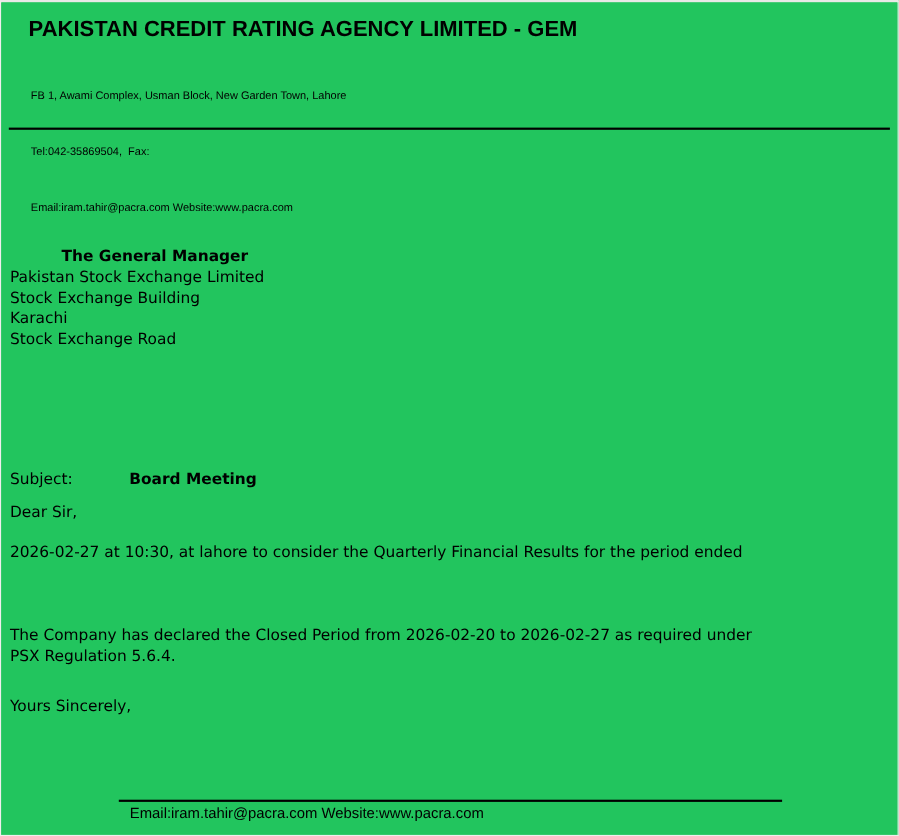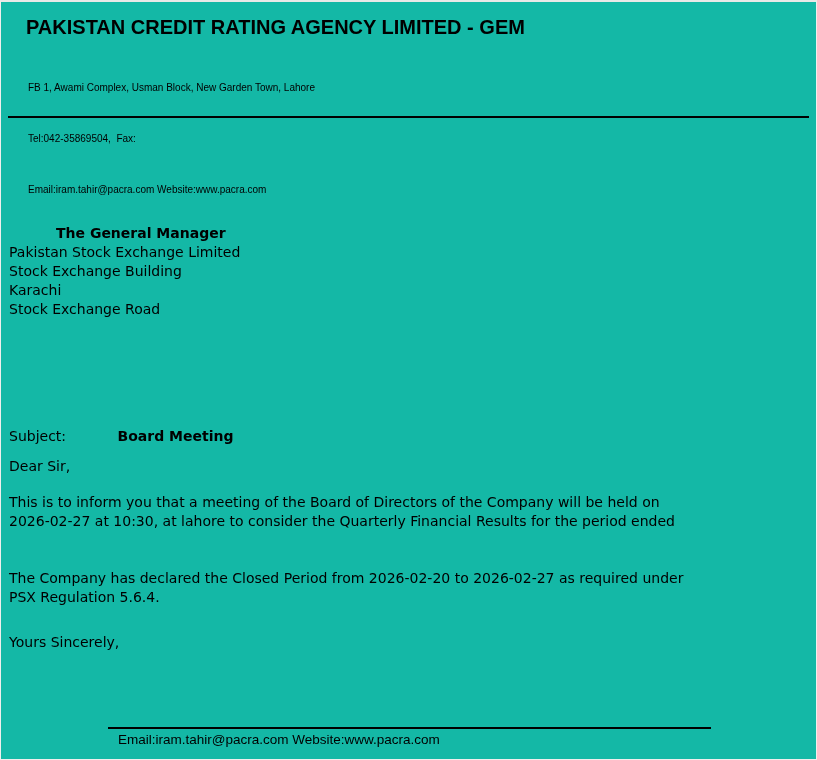--- a/index.html
+++ b/index.html
@@ -5,21 +5,21 @@
   html, body { margin: 0; padding: 0; }
   body {
     width: 817px; height: 760px;
     background: #f4f4f4;
     font-family: "DejaVu Sans", sans-serif;
     color: #000;
   }
   .page {
     position: relative;
     width: 815px; height: 757px;
-    background: #14b8a6;
+    background: #22c55e;
     border-top: 2px solid #e9e9e7;
     border-left: 1px solid #efefed;
     border-right: 1px solid #efefed;
     border-bottom: 1px solid #efefed;
     box-sizing: content-box;
     overflow: hidden;
   }
   .company-title {
     position: absolute; left: 25px; top: 14px;
     font-family: "Liberation Sans", sans-serif;
@@ -82,21 +82,20 @@
     <div>Stock Exchange Building</div>
     <div>Karachi</div>
     <div>Stock Exchange Road</div>
   </div>
 
   <div class="body-block subject-line"><span>Subject:</span> <span class="bold">Board Meeting</span></div>
 
   <div class="body-block salutation">Dear Sir,</div>
 
   <div class="body-block paragraph-1">
-    <div>This is to inform you that a meeting of the Board of Directors of the Company will be held on</div>
     <div>2026-02-27 at 10:30, at lahore to consider the Quarterly Financial Results for the period ended</div>
   </div>
 
   <div class="body-block paragraph-2">
     <div>The Company has declared the Closed Period from 2026-02-20 to 2026-02-27 as required under</div>
     <div>PSX Regulation 5.6.4.</div>
   </div>
 
   <div class="body-block closing-line">Yours Sincerely,</div>
 

